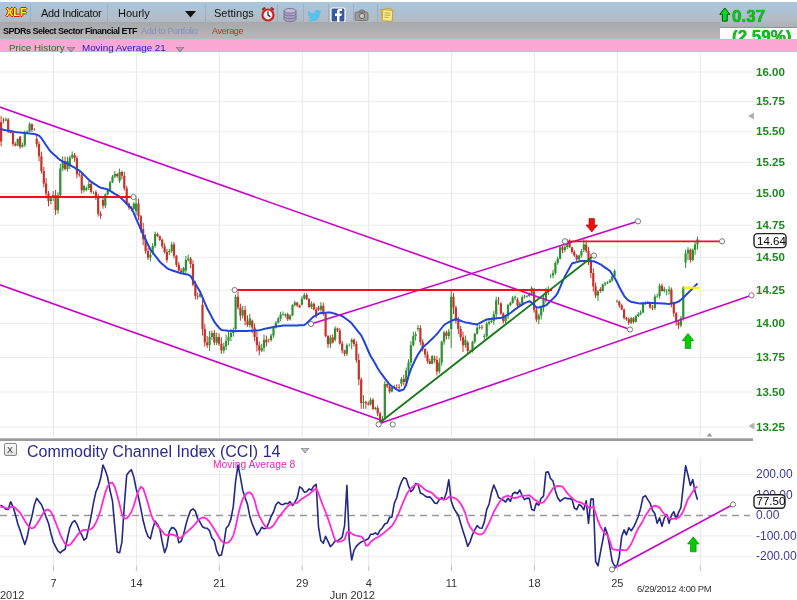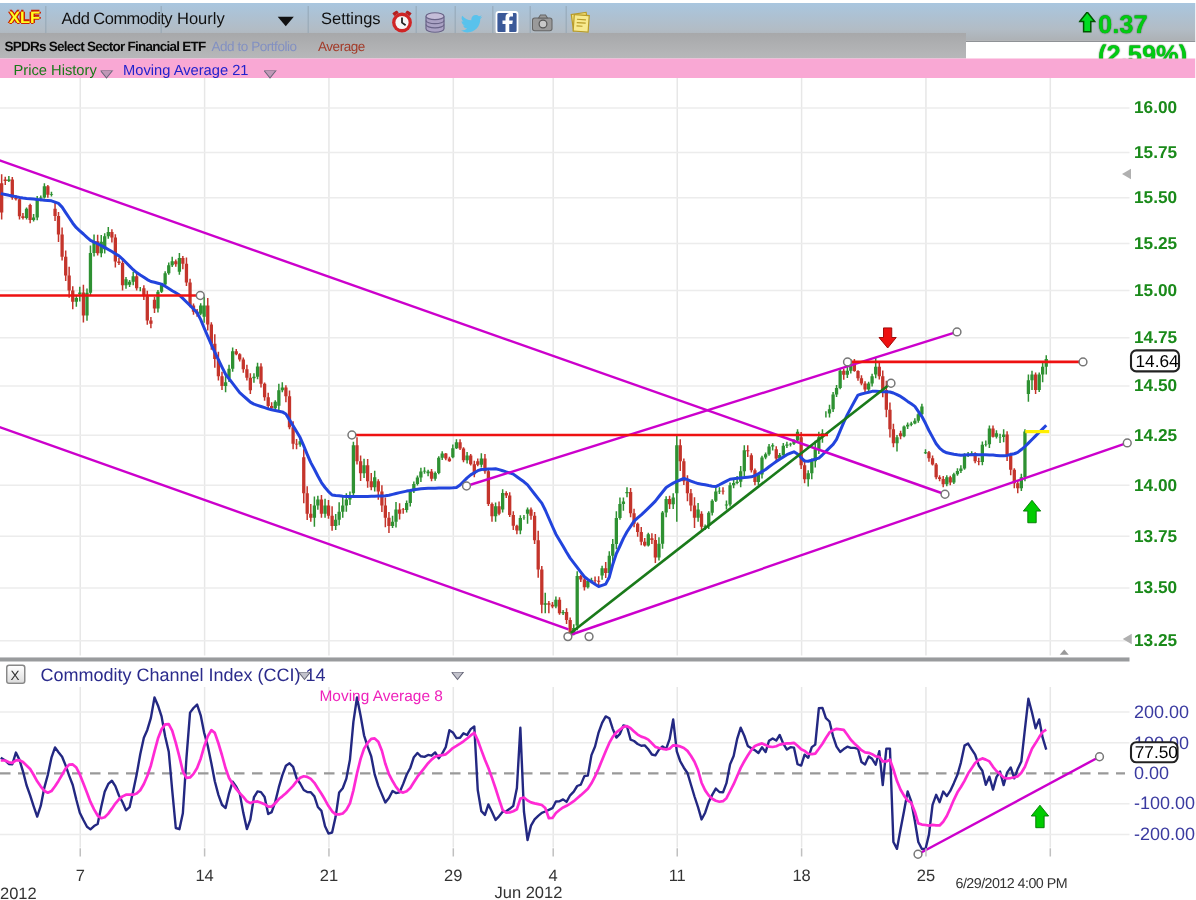--- a/index.html
+++ b/index.html
@@ -1,18 +1,18 @@
 <!DOCTYPE html>
 <html><head><meta charset="utf-8"><style>
 *{margin:0;padding:0;box-sizing:border-box}
 body{width:797px;height:600px;font-family:"Liberation Sans",sans-serif;background:#fff;overflow:hidden;position:relative}
 #toolbar{position:absolute;left:0;top:2px;width:797px;height:26px;background:linear-gradient(#a9c6df,#b2bcc5 70%,#adb1b5);border-bottom:1px solid #8f9296}
 .tb{position:absolute;top:5px;font-size:11px;color:#111}
 .sep{position:absolute;top:2px;width:1px;height:18px;background:#8ea0ae;opacity:.55}
-#row2{position:absolute;left:0;top:22px;width:644px;height:16.5px;background:linear-gradient(#a7a8aa,#b7b8ba)}
+#row2{position:absolute;left:0;top:22px;width:720px;height:16.5px;background:linear-gradient(#a7a8aa,#b7b8ba)}
 .r2{position:absolute;top:3.5px;font-size:9px}
 #row3{position:absolute;left:0;top:38.5px;width:797px;height:13.5px;background:#f9a8d4}
 .r3{position:absolute;top:3.5px;font-size:9.8px}
 svg{position:absolute;left:0;top:0}
 </style></head><body>
 <div id="chart">
     <svg width="797" height="600" viewBox="0 0 797 600" font-family="Liberation Sans, sans-serif">
 <line x1="53.5" y1="52" x2="53.5" y2="437" stroke="#e7e7e7"></line>
 <line x1="53.5" y1="458" x2="53.5" y2="565" stroke="#e7e7e7"></line>
 <line x1="136.4" y1="52" x2="136.4" y2="437" stroke="#e7e7e7"></line>
@@ -124,21 +124,21 @@
 <text x="617.3" y="587" font-size="11" fill="#333" text-anchor="middle">25</text>
 <line x1="700.2" y1="565.5" x2="700.2" y2="571" stroke="#c0c0c0"></line>
 <text x="0" y="599" font-size="11" fill="#333">2012</text>
 <text x="352.3" y="598.5" font-size="11" fill="#333" text-anchor="middle">Jun 2012</text>
 <text x="637" y="592" font-size="9.5" letter-spacing="-0.35" fill="#333">6/29/2012 4:00 PM</text>
 </svg>
   </div>
 <div id="toolbar">
 <span class="tb" style="left:6px;top:4px;font-weight:bold;font-size:11px;color:#ffff22;text-shadow:-1px 0 #cc2200,0 1px #cc2200,1px 0 #cc2200,0 -1px #cc2200">XLF</span>
 <span class="sep" style="left:30px"></span>
-<span class="tb" style="left:41px;letter-spacing:-0.35px">Add Commodity</span>
+<span class="tb" style="left:41px;letter-spacing:-0.35px">Add Indicator</span>
 <span class="sep" style="left:107px"></span>
 <span class="tb" style="left:118px">Hourly</span>
 <svg class="tb" style="left:185px;top:9px" width="12" height="7">
       <path d="M0 0h11l-5.5 6.5z" fill="#111"></path>
     </svg>
 <span class="sep" style="left:205px"></span>
 <span class="tb" style="left:214px">Settings</span>
 <span class="sep" style="left:277px"></span>
     <span class="sep" style="left:303px"></span>
     <span class="sep" style="left:328px"></span>
@@ -189,20 +189,20 @@
 <svg class="r3" style="left:67px;top:8px" width="9" height="6">
       <path d="M0 0h8l-4 5z" fill="#889" stroke="#667" stroke-width=".7" fill-opacity=".5"></path>
     </svg>
 <span class="r3" style="left:82px;color:#2222cc">Moving Average 21</span>
 <svg class="r3" style="left:176px;top:8px" width="9" height="6">
       <path d="M0 0h8l-4 5z" fill="#889" stroke="#667" stroke-width=".7" fill-opacity=".5"></path>
     </svg>
 </div>
 <div style="position:absolute;left:0;top:441px;width:797px;height:17px;background:#fff">
 <span style="position:absolute;left:3.5px;top:1.5px;width:13px;height:13px;border:1px solid #888;border-radius:2px;background:linear-gradient(#fff,#ddd);font-size:9px;color:#333;text-align:center;line-height:12px">X</span>
-<span style="position:absolute;left:27px;top:2px;font-size:12px;color:#2b2b8c">Commodity Channel Index (CCI) 14</span>
+<span style="position:absolute;left:27px;top:2px;font-size:16px;color:#2b2b8c">Commodity Channel Index (CCI) 14</span>
 <svg style="position:absolute;left:199px;top:7px" width="9" height="6">
       <path d="M0 0h8l-4 5z" fill="#889" stroke="#667" stroke-width=".7" fill-opacity=".5"></path>
     </svg>
 <span style="position:absolute;left:213px;top:18px;font-size:10.3px;color:#ee22bb">Moving Average 8</span>
 <svg style="position:absolute;left:301px;top:7px" width="9" height="6">
       <path d="M0 0h8l-4 5z" fill="#889" stroke="#667" stroke-width=".7" fill-opacity=".5"></path>
     </svg>
 </div>
 </body></html>

